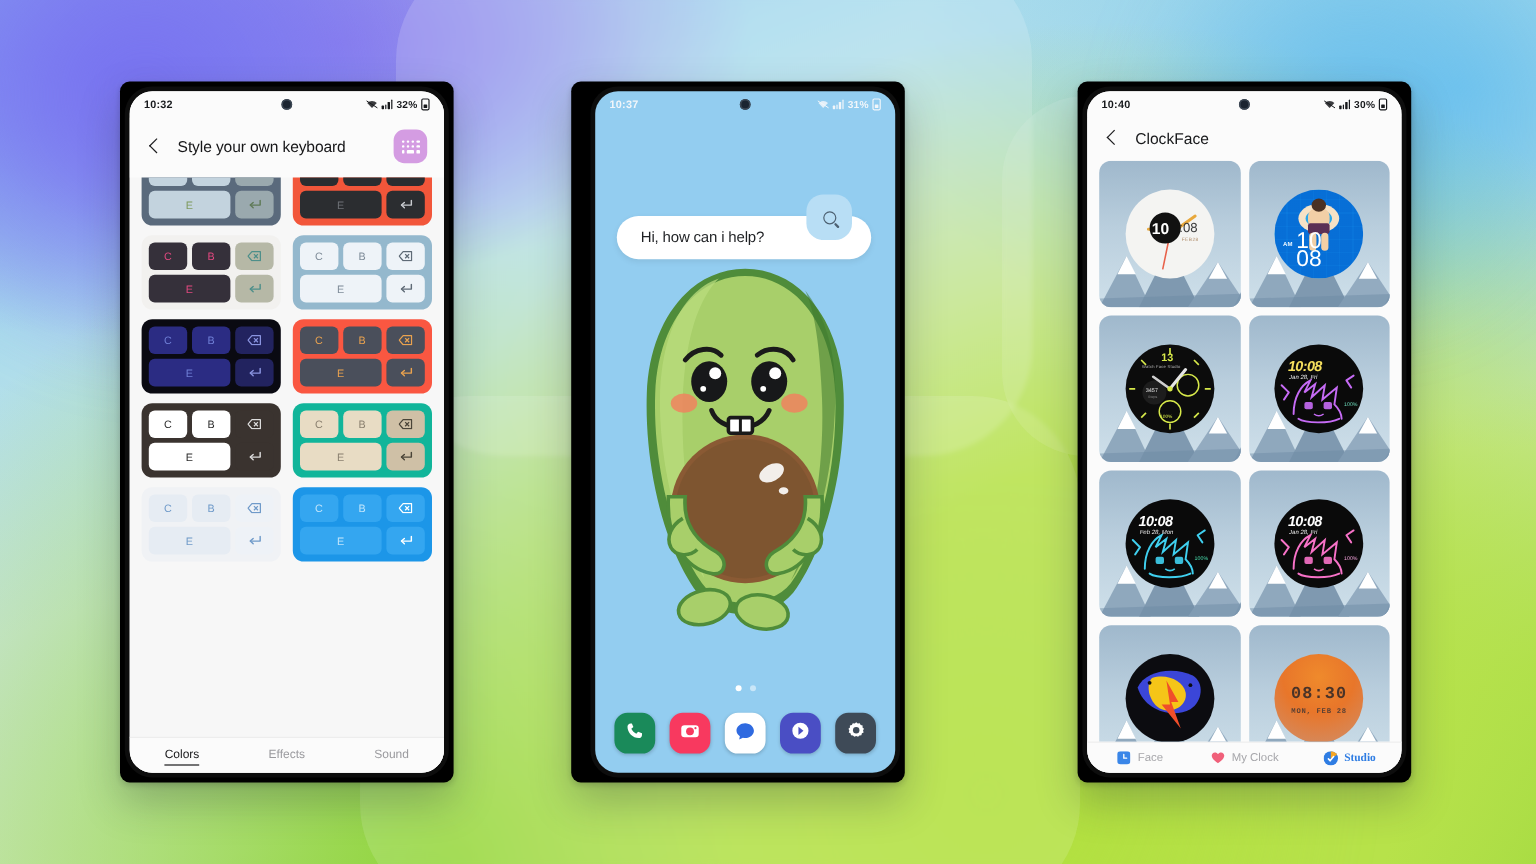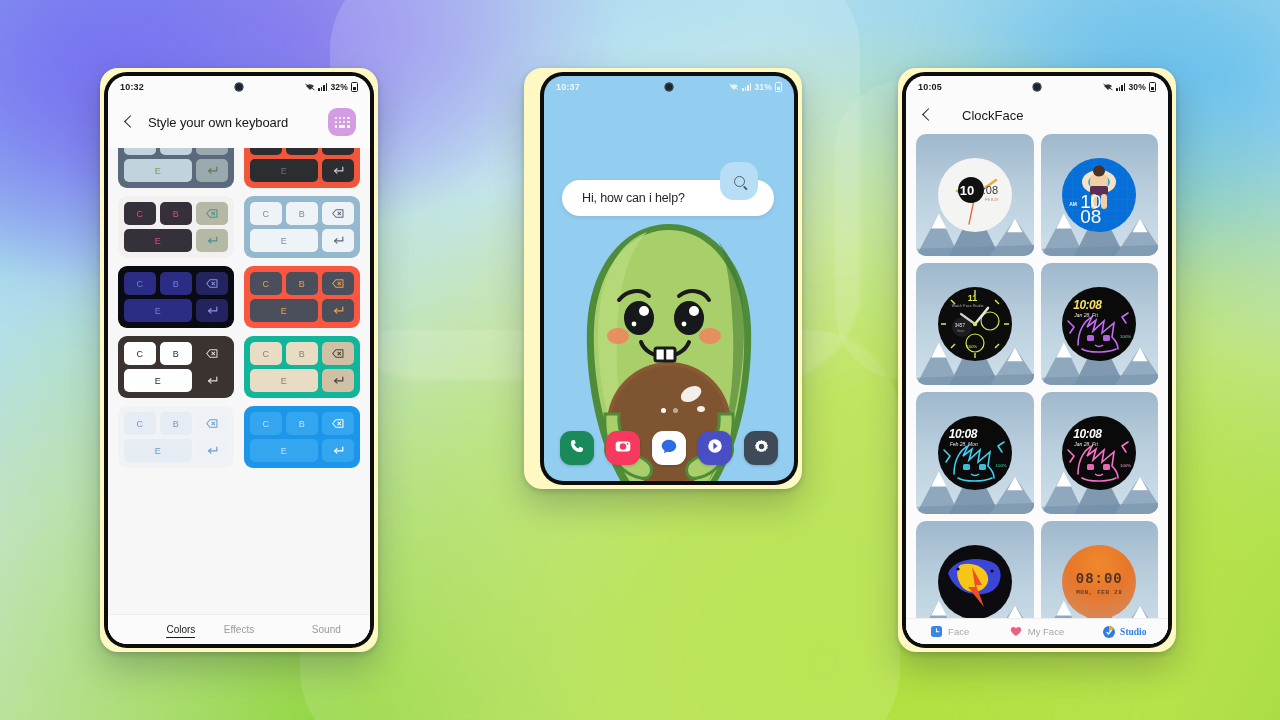--- a/index.html
+++ b/index.html
@@ -36,40 +36,40 @@
     background:rgba(255,255,255,.18);
     backdrop-filter:blur(2px);
   }
   .card-a { left:330px; top:-40px; width:530px; height:420px; background:rgba(255,255,255,.16); }
   .card-b { left:300px; top:330px; width:600px; height:430px; background:rgba(255,255,255,.13); }
   .card-c { left:835px; top:80px; width:300px; height:300px; border-radius:70px; background:rgba(255,255,255,.10); }
 
   
   .phone {
     position:absolute;
-    border-radius:18px;
-    background:#fef9c3;
+    border-radius:8px;
+    background:#000000;
     padding:4px;
     box-shadow:0 16px 34px rgba(40,50,60,.28), 0 2px 6px rgba(0,0,0,.18);
   }
   .phone-inner {
     width:100%; height:100%;
     border-radius:23px;
     background:#0d0d0d;
     padding:4px;
   }
   .screen {
     width:100%; height:100%;
     border-radius:19px;
     overflow:hidden;
     position:relative;
     background:#fff;
   }
   #phone1 { left:100px; top:68px;  width:278px; height:584px; }
-  #phone2 { left:524px; top:68px;  width:278px; height:421px;padding-left:16px; }
+  #phone2 { left:476px; top:68px;  width:278px; height:584px;padding-left:16px; }
   #phone3 { left:898px; top:68px;  width:278px; height:584px; }
 
   
   .statusbar {
     height:22px; display:flex; align-items:center;
     padding:0 12px; position:relative; font-size:9px; font-weight:600;
     letter-spacing:.2px;
   }
   .statusbar .time { flex:0 0 auto; }
   .statusbar .icons { margin-left:auto; display:flex; align-items:center; gap:3px; font-size:8.5px; }
@@ -133,21 +133,21 @@
     font-size:9px; font-weight:500; letter-spacing:.3px;
   }
   .key.e { grid-column:1 / span 2; }
   .glyph-del, .glyph-ret { font-size:9px; line-height:1; }
 
   .p1-tabs {
     height:30px; background:#fbfbfb; display:flex; align-items:center;
     border-top:1px solid #ededed;
   }
   .p1-tab { flex:1; text-align:center; font-size:10px; color:#9a9a9e; }
-  .p1-tab.active { color:#19191b; font-weight:500;text-align:right; }
+  .p1-tab.active { color:#19191b; font-weight:500; }
   .p1-tab.active span { border-bottom:1.4px solid #19191b; padding-bottom:2px; }
 
   
   #p2screen { background:#93cdf0; position:relative; height:100%; }
   #p2body { position:absolute; inset:22px 0 0 0; }
   .search-widget { position:absolute; left:18px; right:20px; top:82px; height:36px; }
   .search-pill {
     position:absolute; inset:0; background:#fff; border-radius:19px;
     display:flex; align-items:center; padding-left:20px;
     font-size:12.5px; color:#1f2124; letter-spacing:-.15px;
@@ -168,21 +168,21 @@
   .dots i.on { background:#fff; }
   .dock { position:absolute; left:0; right:0; bottom:16px; display:flex;
           justify-content:center; gap:12px; }
   .app { width:34px; height:34px; border-radius:11px; display:flex;
          align-items:center; justify-content:center; position:relative;
          box-shadow:0 1px 3px rgba(0,0,0,.18); }
 
   
   #p3body { height:calc(100% - 22px); background:#fbfbfb; display:flex; flex-direction:column; }
   .p3-head { padding:8px 12px 10px; display:flex; align-items:center; gap:10px; }
-  .p3-title { font-size:13px; color:#17181a; font-weight:400;margin-left:16px; }
+  .p3-title { font-size:13px; color:#17181a; font-weight:400; }
   .face-scroll { flex:1; overflow:hidden; padding:0 10px; }
   .face-grid { display:grid; grid-template-columns:1fr 1fr; gap:7px; }
   .face-card {
     height:122px; border-radius:10px; overflow:hidden; position:relative;
     background:linear-gradient(180deg,#9fb8cc 0%, #b9cedd 45%, #cfe0ea 100%);
   }
   .mountains { position:absolute; left:0; right:0; bottom:0; height:52%; }
   .dial { position:absolute; left:50%; top:50%; transform:translate(-50%,-50%);
           width:74px; height:74px; border-radius:50%; overflow:hidden; }
 
@@ -540,21 +540,21 @@
     </div>
   </div>
  </div>
 </div>
 
 <div class="phone" id="phone3">
  <div class="phone-inner">
   <div class="screen">
 
     <div class="statusbar sb-dark" style="background:#fbfbfb">
-      <span class="time">10:05</span>
+      <span class="time">10:40</span>
       <div class="punchhole"></div>
       <span class="icons">
         <svg width="10" height="8" viewBox="0 0 12 9">
           <path d="M6 8.2 L1.2 3.2 A6.6 6.6 0 0 1 10.8 3.2 Z" fill="currentColor" opacity=".85"></path>
           <line x1="0.6" y1="1" x2="11.4" y2="8" stroke="currentColor" stroke-width="1"></line>
         </svg>
         <span class="sig">
               <i></i>
               <i></i>
               <i></i>
@@ -647,21 +647,21 @@
       <line x1="13" y1="61" x2="17" y2="57"></line>
                       <line x1="57" y1="61" x2="61" y2="57"></line>
      </g>
      <circle cx="24" cy="40" r="10" fill="#1d1d1d"></circle>
                     <circle cx="52" cy="34" r="9" fill="none" stroke="#d7e94a" stroke-width="1.2"></circle>
      <circle cx="37" cy="56" r="9" fill="none" stroke="#d7e94a" stroke-width="1.2"></circle>
      <line x1="37" y1="37" x2="50" y2="21" stroke="#e6e6e6" stroke-width="2.6" stroke-linecap="round"></line>
      <line x1="37" y1="37" x2="23" y2="27" stroke="#cfcfcf" stroke-width="2.2" stroke-linecap="round"></line>
      <circle cx="37" cy="37" r="2.2" fill="#d7e94a"></circle>
    </svg>
-   <span style="position:absolute;left:30px;top:6px;color:#d7e94a;font-size:9px;font-weight:600">11</span>
+   <span style="position:absolute;left:30px;top:6px;color:#d7e94a;font-size:9px;font-weight:600">13</span>
    <span style="position:absolute;left:14px;top:17px;color:#b9b9b9;font-size:3.4px;letter-spacing:.2px">Watch Face Studio</span>
    <span style="position:absolute;left:17px;top:36px;color:#e4e4e4;font-size:4.6px">3457</span>
    <span style="position:absolute;left:19px;top:42px;color:#8a8a8a;font-size:3px">Steps</span>
    <span style="position:absolute;left:29px;top:57px;color:#d7e94a;font-size:4px">100%</span>
    </div>
               </div>
               <div class="face-card">
                 <svg class="mountains" viewBox="0 0 120 50" preserveAspectRatio="none">
                   <path d="M0 50 L18 16 L34 50z" fill="#8fa8bd"></path>
                   <path d="M18 16 L24 28 L12 28z" fill="#fff"></path>
@@ -775,21 +775,21 @@
                   <path d="M18 16 L24 28 L12 28z" fill="#fff"></path>
                   <path d="M26 50 L46 10 L66 50z" fill="#7f99b0"></path>
                   <path d="M46 10 L53 24 L39 24z" fill="#fff"></path>
                   <path d="M58 50 L78 20 L98 50z" fill="#93abc0"></path>
                   <path d="M78 20 L84 31 L72 31z" fill="#fff"></path>
                   <path d="M88 50 L106 14 L120 50z" fill="#86a0b7"></path>
                   <path d="M106 14 L112 27 L100 27z" fill="#fff"></path>
                   <path d="M0 50 L120 50 L120 40 L0 44z" fill="#6d8aa3" opacity=".45"></path>
                 </svg>
                 <div class="dial" style="background:radial-gradient(circle at 50% 26%,#ef8a2c 0%,#e8762a 45%,#cf8f6c 100%)">
-   <span style="position:absolute;left:0;right:0;top:26px;text-align:center;color:#4a3328;font-size:14px;font-weight:700;font-family:'Liberation Mono',monospace;letter-spacing:1px">08:00</span>
+   <span style="position:absolute;left:0;right:0;top:26px;text-align:center;color:#4a3328;font-size:14px;font-weight:700;font-family:'Liberation Mono',monospace;letter-spacing:1px">08:30</span>
    <span style="position:absolute;left:0;right:0;top:44px;text-align:center;color:#5a4034;font-size:6px;font-weight:700;font-family:'Liberation Mono',monospace;letter-spacing:.6px">MON, FEB 28</span>
    </div>
               </div>
             </div>
       </div>
       <div class="p3-nav" id="p3Nav">
             <div class="p3-navitem">
               <span class="navicon">
                 <svg width="11" height="11" viewBox="0 0 12 12">
                   <rect width="12" height="12" rx="3" fill="#3a86e8"></rect>
@@ -797,21 +797,21 @@
                 </svg>
               </span>
               <span>Face</span>
             </div>
             <div class="p3-navitem">
               <span class="navicon">
                 <svg width="12" height="11" viewBox="0 0 13 12">
                   <path d="M6.5 11S.8 7.4.8 4.2C.8 2.4 2.1 1.1 3.7 1.1c1.1 0 2.2.6 2.8 1.6.6-1 1.7-1.6 2.8-1.6 1.6 0 2.9 1.3 2.9 3.1C12.2 7.4 6.5 11 6.5 11z" fill="#f0607a"></path>
                 </svg>
               </span>
-              <span>My Face</span>
+              <span>My Clock</span>
             </div>
             <div class="p3-navitem active">
               <span class="navicon">
                 <svg width="12" height="12" viewBox="0 0 12 12">
                   <circle cx="6" cy="6" r="6" fill="#2f7de3"></circle>
                   <path d="M6 0a6 6 0 0 1 5.2 3L6 6z" fill="#f6a623"></path>
                   <path d="M4 6.4 5.4 8 8.4 4.4" stroke="#fff" stroke-width="1.3" fill="none" stroke-linecap="round" stroke-linejoin="round"></path>
                 </svg>
               </span>
               <span>Studio</span>

